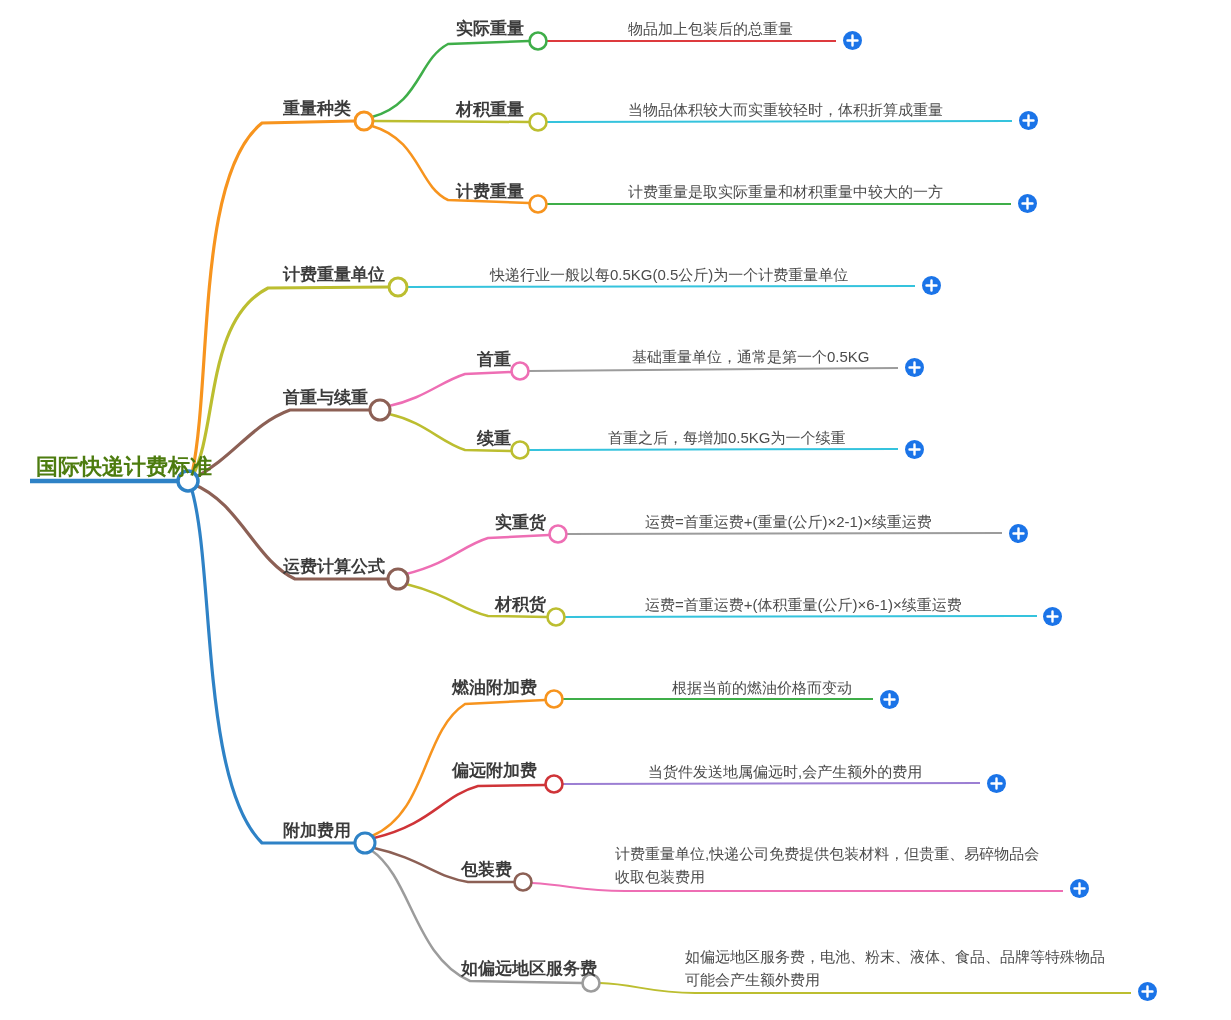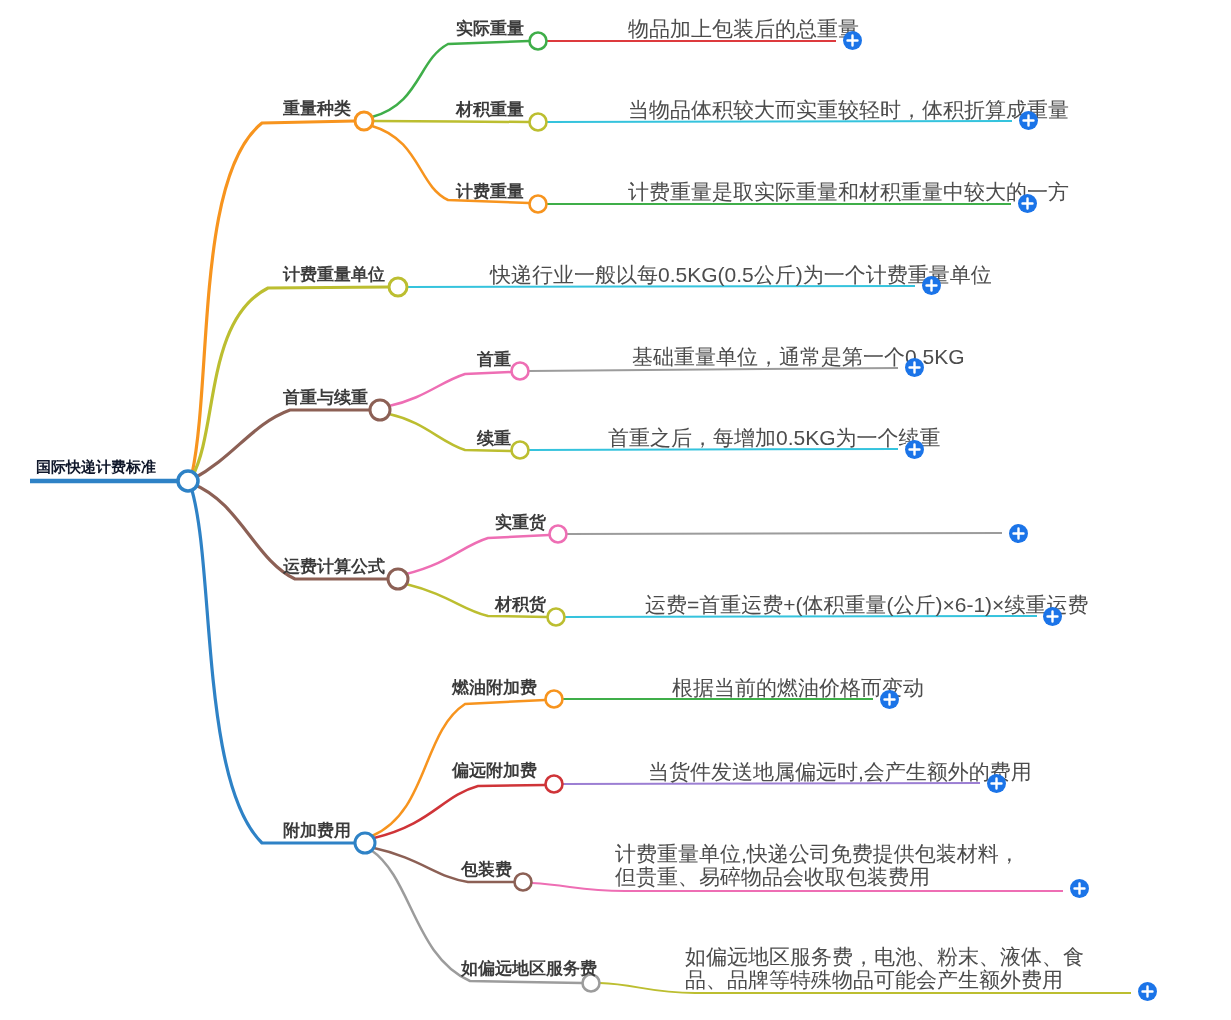--- a/index.html
+++ b/index.html
@@ -5,23 +5,23 @@
   html,body { margin:0; padding:0; background:#ffffff; }
   .canvas {
     position:relative; width:1231px; height:1020px; overflow:hidden;
     font-family:"Liberation Sans","DejaVu Sans",sans-serif; background:#ffffff;
   }
   svg.links { position:absolute; left:0; top:0; }
   .topic {
     position:absolute; font-weight:bold; font-size:17px; color:#3b3b3b;
     white-space:nowrap; line-height:21px; cursor:default;
   }
-  .root-label { font-size:15px; color:#0f172a; }
+  .root-label { font-size:22px; color:#4d7c0f; }
   .leaf {
-    position:absolute; font-size:21px; color:#4c4c4c; white-space:nowrap;
+    position:absolute; font-size:15px; color:#4c4c4c; white-space:nowrap;
     line-height:23px; cursor:default;
   }
   .leaf.wrap { white-space:normal; }
   .plus {
     position:absolute; width:19px; height:19px; border-radius:50%;
     background:#1b74e8; box-sizing:border-box; cursor:pointer;
   }
   .plus svg { display:block; width:19px; height:19px; }
 </style>
 </head>
@@ -105,20 +105,21 @@
   <div class="topic" style="left:452px;top:760px">偏远附加费</div>
   <div class="topic" style="left:461px;top:859px">包装费</div>
   <div class="topic" style="left:461px;top:958px">如偏远地区服务费</div>
 
   <div class="leaf" style="left:628px;top:17px">物品加上包装后的总重量</div>
   <div class="leaf" style="left:628px;top:180px">计费重量是取实际重量和材积重量中较大的一方</div>
   <div class="leaf" style="left:628px;top:98px">当物品体积较大而实重较轻时，体积折算成重量</div>
   <div class="leaf" style="left:490px;top:263px">快递行业一般以每0.5KG(0.5公斤)为一个计费重量单位</div>
   <div class="leaf" style="left:632px;top:345px">基础重量单位，通常是第一个0.5KG</div>
   <div class="leaf" style="left:608px;top:426px">首重之后，每增加0.5KG为一个续重</div>
+  <div class="leaf" style="left:645px;top:510px">运费=首重运费+(重量(公斤)×2-1)×续重运费</div>
   <div class="leaf" style="left:645px;top:593px">运费=首重运费+(体积重量(公斤)×6-1)×续重运费</div>
   <div class="leaf" style="left:672px;top:676px">根据当前的燃油价格而变动</div>
   <div class="leaf" style="left:648px;top:760px">当货件发送地属偏远时,会产生额外的费用</div>
   <div class="leaf wrap" style="left:615px;top:842px;width:425px">计费重量单位,快递公司免费提供包装材料，但贵重、易碎物品会收取包装费用</div>
   <div class="leaf wrap" style="left:685px;top:945px;width:432px">如偏远地区服务费，电池、粉末、液体、食品、品牌等特殊物品可能会产生额外费用</div>
 
   <div class="plus" style="left:843px;top:31px">
       <svg viewBox="0 0 19 19">
         <path d="M9.5 4.5v10M4.5 9.5h10" stroke="#ffffff" stroke-width="2.4" stroke-linecap="round" fill="none"></path>
       </svg>

